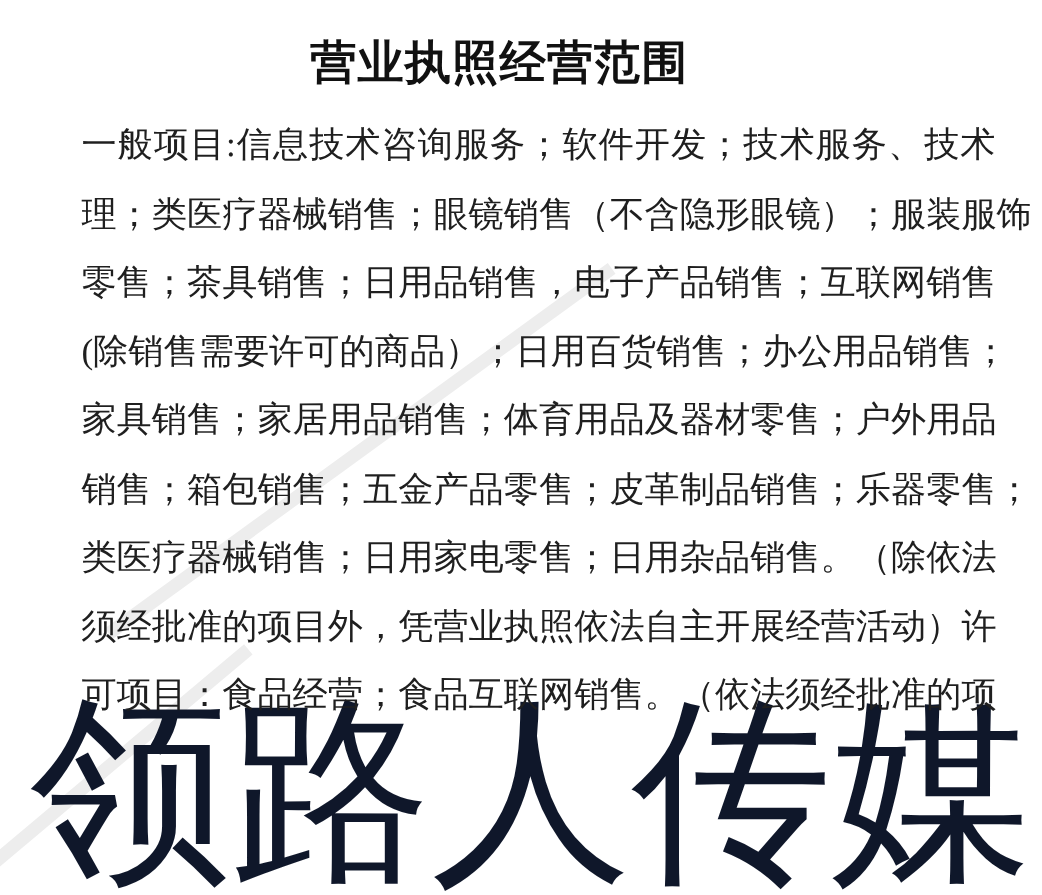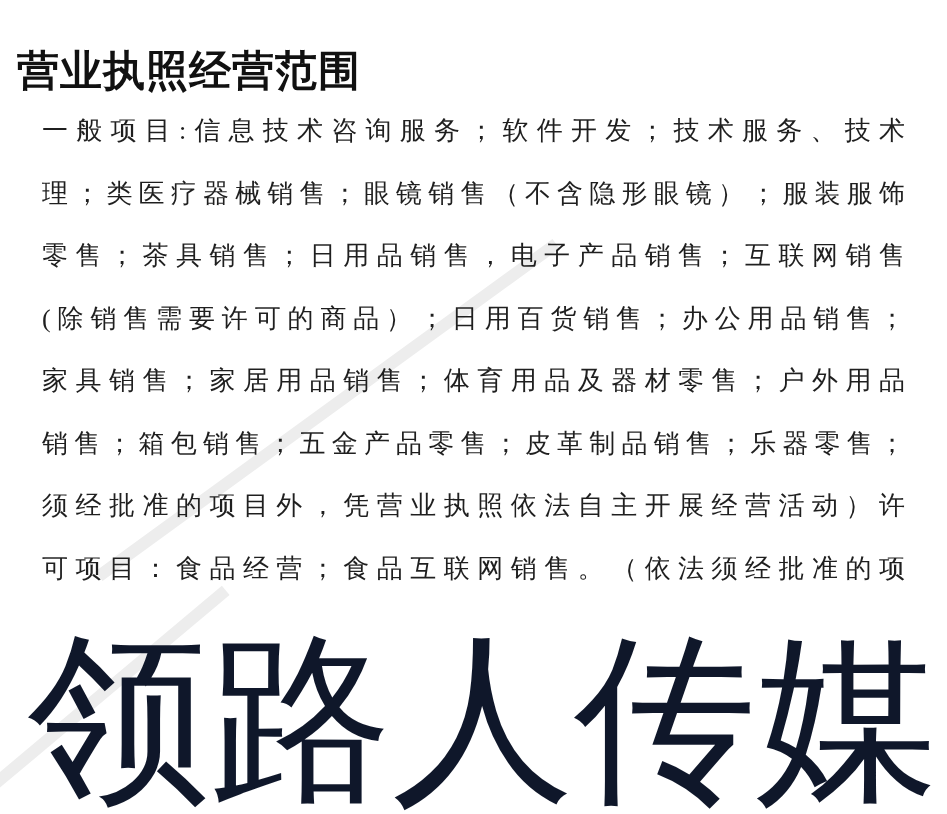--- a/index.html
+++ b/index.html
@@ -48,45 +48,47 @@
     letter-spacing: 0px;
     color: #0f172a;
     white-space: nowrap;
     user-select: none;
   }
   .doc-title {
     position: absolute;
     left: 0;
     top: 26px;
     width: 900px;
-    margin: 17px;
+    margin: 4px;
     z-index: 1;
+    text-align: center;
     font-size: 42px;
     line-height: 56px;
     font-weight: bold;
     color: #111111;
     letter-spacing: 1px;
   }
   .body-text {
     position: absolute;
     left: 42px;
     top: 100px;
     width: 863px;
     z-index: 1;
     color: #1f1f1f;
   }
   .body-line {
     height: 62.5px;
     line-height: 62.5px;
-    font-size: 26px;
+    font-size: 32px;
     text-align: justify;
     text-align-last: justify;
     text-justify: inter-character;
     white-space: nowrap;
     overflow: visible;
+    margin-left: 32px;
   }
 </style>
 </head>
 <body>
 
 <div class="page">
 
   <div class="faint-stroke s1"></div>
   <div class="faint-stroke s2"></div>
 
@@ -94,17 +96,18 @@
 
   <h1 class="doc-title">营业执照经营范围</h1>
 
   <div class="body-text">
     <div class="body-line">一般项目:信息技术咨询服务；软件开发；技术服务、技术</div>
     <div class="body-line">理；类医疗器械销售；眼镜销售（不含隐形眼镜）；服装服饰</div>
     <div class="body-line">零售；茶具销售；日用品销售，电子产品销售；互联网销售</div>
     <div class="body-line">(除销售需要许可的商品）；日用百货销售；办公用品销售；</div>
     <div class="body-line">家具销售；家居用品销售；体育用品及器材零售；户外用品</div>
     <div class="body-line">销售；箱包销售；五金产品零售；皮革制品销售；乐器零售；</div>
+    <div class="body-line">类医疗器械销售；日用家电零售；日用杂品销售。（除依法</div>
     <div class="body-line">须经批准的项目外，凭营业执照依法自主开展经营活动）许</div>
     <div class="body-line">可项目：食品经营；食品互联网销售。（依法须经批准的项</div>
   </div>
 
 </div>
 
 </body></html>

